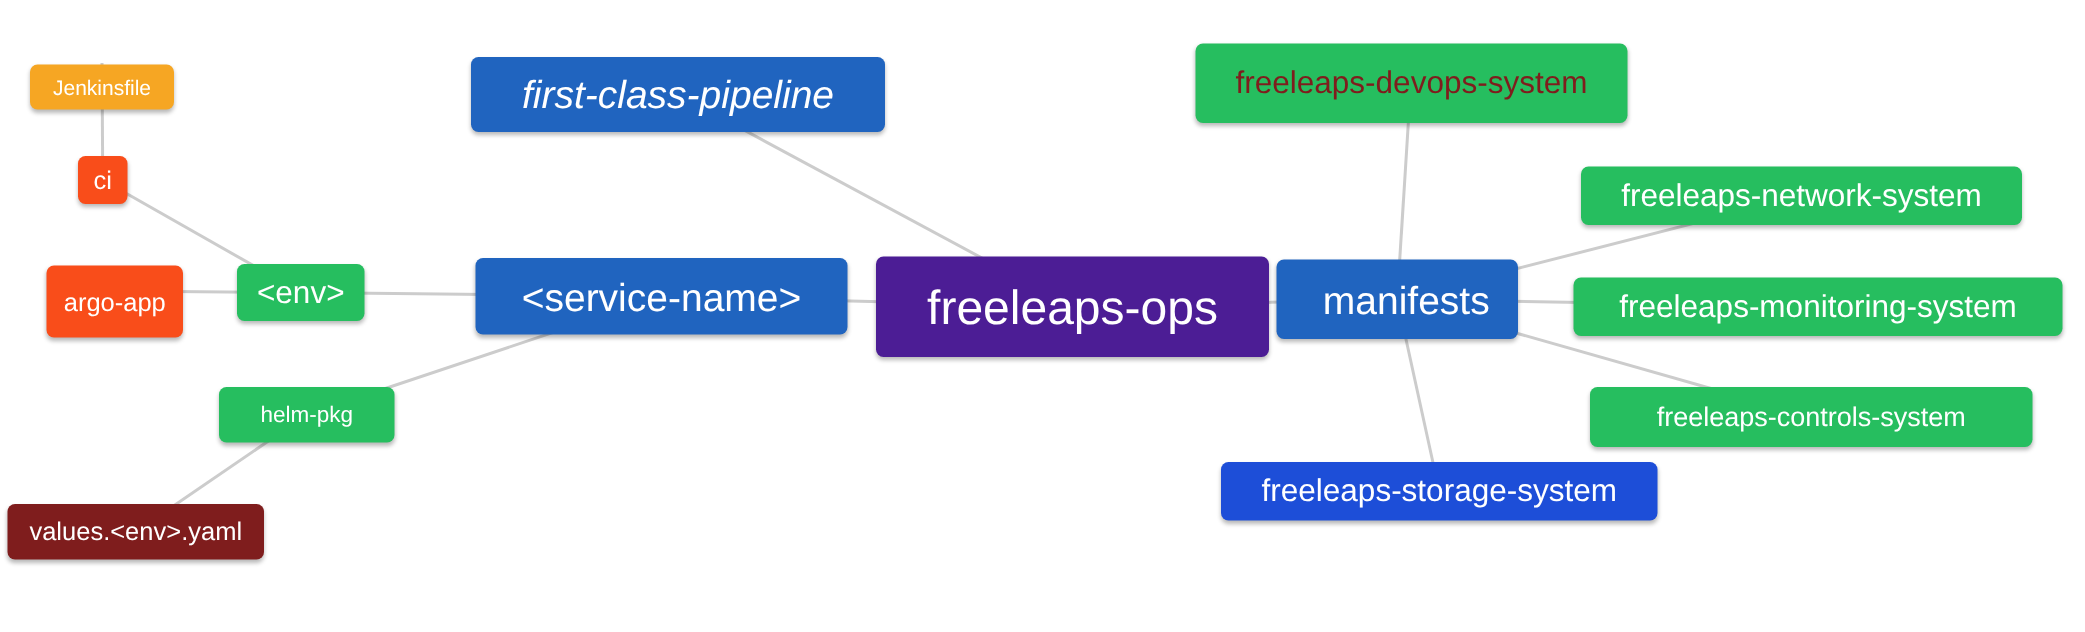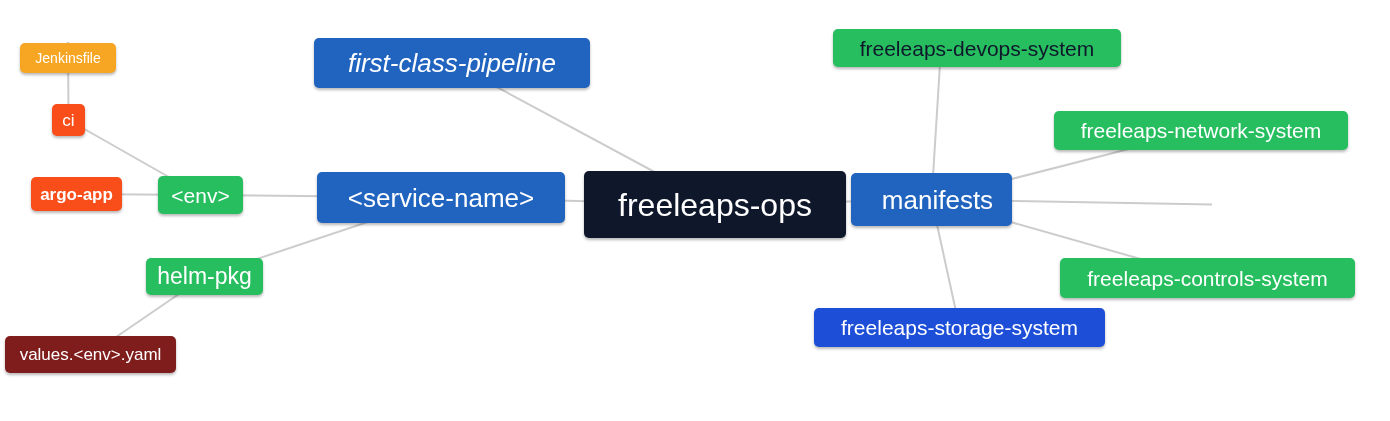--- a/index.html
+++ b/index.html
@@ -49,27 +49,28 @@
       <line x1="200.5" y1="195" x2="76.5" y2="194" stroke="#CCCCCC" stroke-width="2"></line>
       <line x1="204.5" y1="276.5" x2="90.5" y2="354.5" stroke="#CCCCCC" stroke-width="2"></line>
       <line x1="68.5" y1="120" x2="68" y2="42" stroke="#CCCCCC" stroke-width="2"></line>
       <line x1="931.5" y1="199.5" x2="941" y2="48" stroke="#CCCCCC" stroke-width="2"></line>
       <line x1="931.5" y1="199.5" x2="1201" y2="130.5" stroke="#CCCCCC" stroke-width="2"></line>
       <line x1="931.5" y1="199.5" x2="1212" y2="204.5" stroke="#CCCCCC" stroke-width="2"></line>
       <line x1="931.5" y1="199.5" x2="1207.5" y2="278" stroke="#CCCCCC" stroke-width="2"></line>
       <line x1="931.5" y1="199.5" x2="959.5" y2="327.5" stroke="#CCCCCC" stroke-width="2"></line>
     </svg>
 
-<div class="node" style="left: 584px; top: 171px; width: 262px; height: 67px; background: #0f172a; font-size: 32px; color: rgb(255, 255, 255);">freeleaps-ops</div>
+<div class="node" style="left: 584px; top: 171px; width: 262px; height: 67px; background: #4c1d95; font-size: 32px; color: rgb(255, 255, 255);">freeleaps-ops</div>
     <div class="node" style="left: 314px; top: 38px; width: 276px; height: 50px; background: rgb(32, 100, 191); font-size: 26px; color: rgb(255, 255, 255); font-style: italic;">first-class-pipeline</div>
     <div class="node" style="left: 317px; top: 172px; width: 248px; height: 51px; background: rgb(32, 100, 191); font-size: 26px; color: rgb(255, 255, 255);">&lt;service-name&gt;</div>
     <div class="node" style="left: 851px; top: 173px; width: 161px; height: 53px; background: rgb(32, 100, 191); font-size: 26px; color: rgb(255, 255, 255); padding-left: 12px;">manifests</div>
     <div class="node" style="left: 158px; top: 176px; width: 85px; height: 38px; background: rgb(38, 190, 95); font-size: 21px; color: rgb(255, 255, 255);">&lt;env&gt;</div>
-    <div class="node" style="left: 146px; top: 258px; width: 117px; height: 37px; background: rgb(38, 190, 95); font-size: 23px; color: rgb(255, 255, 255);">helm-pkg</div>
-    <div class="node" style="left: 797px; top: 29px; width: 288px; height: 38px; background: rgb(38, 190, 95); font-size: 21px; color: #0f172a; margin-left: 36px;">freeleaps-devops-system</div>
+    <div class="node" style="left: 146px; top: 258px; width: 117px; height: 37px; background: rgb(38, 190, 95); font-size: 15px; color: rgb(255, 255, 255);">helm-pkg</div>
+    <div class="node" style="left: 797px; top: 29px; width: 288px; height: 53px; background: rgb(38, 190, 95); font-size: 21px; color: #7f1d1d;">freeleaps-devops-system</div>
     <div class="node" style="left: 1054px; top: 111px; width: 294px; height: 39px; background: rgb(38, 190, 95); font-size: 21px; color: rgb(255, 255, 255);">freeleaps-network-system</div>
-    <div class="node" style="left: 1060px; top: 258px; width: 295px; height: 40px; background: rgb(38, 190, 95); font-size: 21px; color: rgb(255, 255, 255);">freeleaps-controls-system</div>
+    <div class="node" style="left: 1049px; top: 185px; width: 326px; height: 39px; background: rgb(38, 190, 95); font-size: 21px; color: rgb(255, 255, 255);">freeleaps-monitoring-system</div>
+    <div class="node" style="left: 1060px; top: 258px; width: 295px; height: 40px; background: rgb(38, 190, 95); font-size: 18px; color: rgb(255, 255, 255);">freeleaps-controls-system</div>
     <div class="node" style="left: 814px; top: 308px; width: 291px; height: 39px; background: #1d4ed8; font-size: 21px; color: rgb(255, 255, 255);">freeleaps-storage-system</div>
     <div class="node" style="left: 52px; top: 104px; width: 33px; height: 32px; background: rgb(249, 77, 26); font-size: 17px; color: rgb(255, 255, 255);">ci</div>
-    <div class="node" style="left: 31px; top: 177px; width: 91px; height: 34px; background: rgb(249, 77, 26); font-size: 17px; color: rgb(255, 255, 255); font-weight: bold;">argo-app</div>
+    <div class="node" style="left: 31px; top: 177px; width: 91px; height: 48px; background: rgb(249, 77, 26); font-size: 17px; color: rgb(255, 255, 255);">argo-app</div>
     <div class="node" style="left: 5px; top: 336px; width: 171px; height: 37px; background: #7f1d1d; font-size: 17px; color: rgb(255, 255, 255);">values.&lt;env&gt;.yaml</div>
     <div class="node" style="left: 20px; top: 27px; width: 96px; height: 30px; background: rgb(246, 166, 35); font-size: 14px; color: rgb(255, 255, 255); margin-top: 16px;">Jenkinsfile</div>
   </div>
 
 </body></html>

